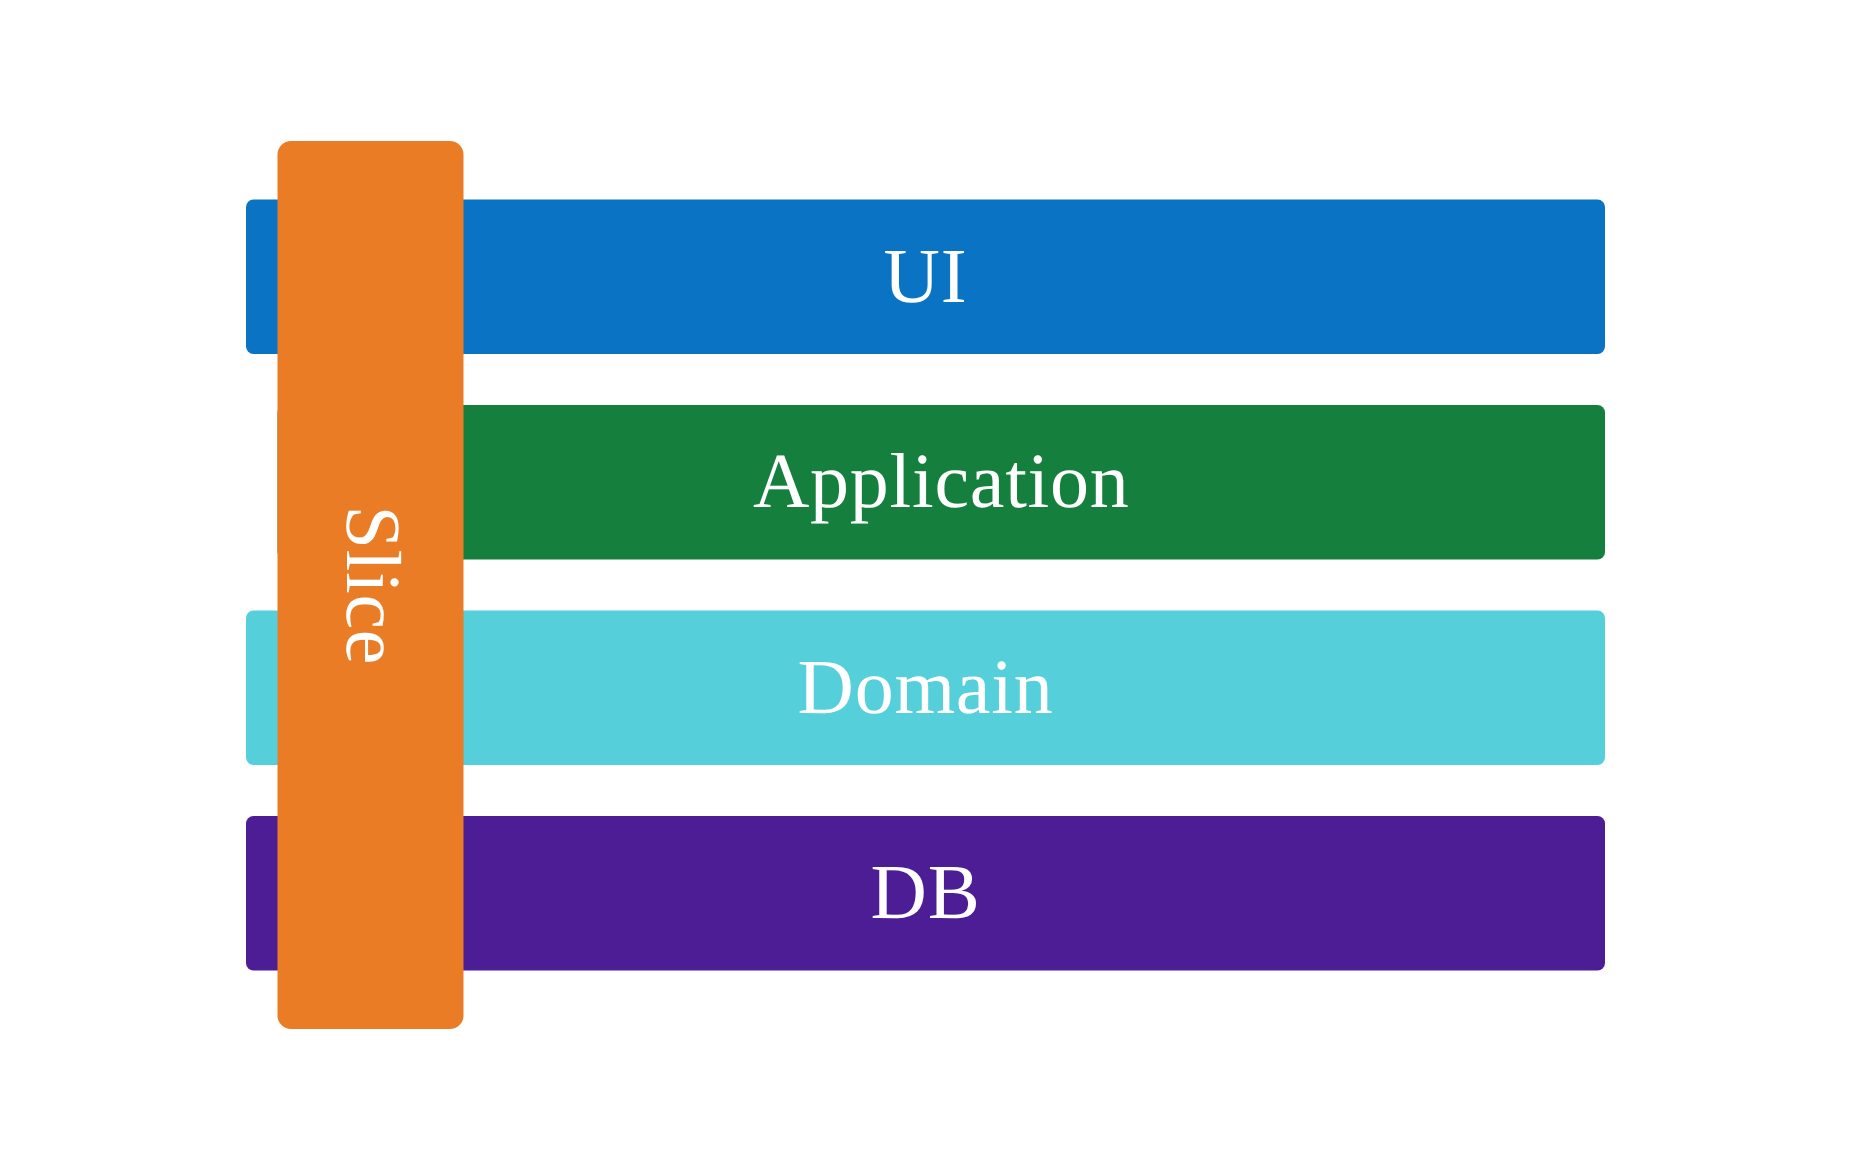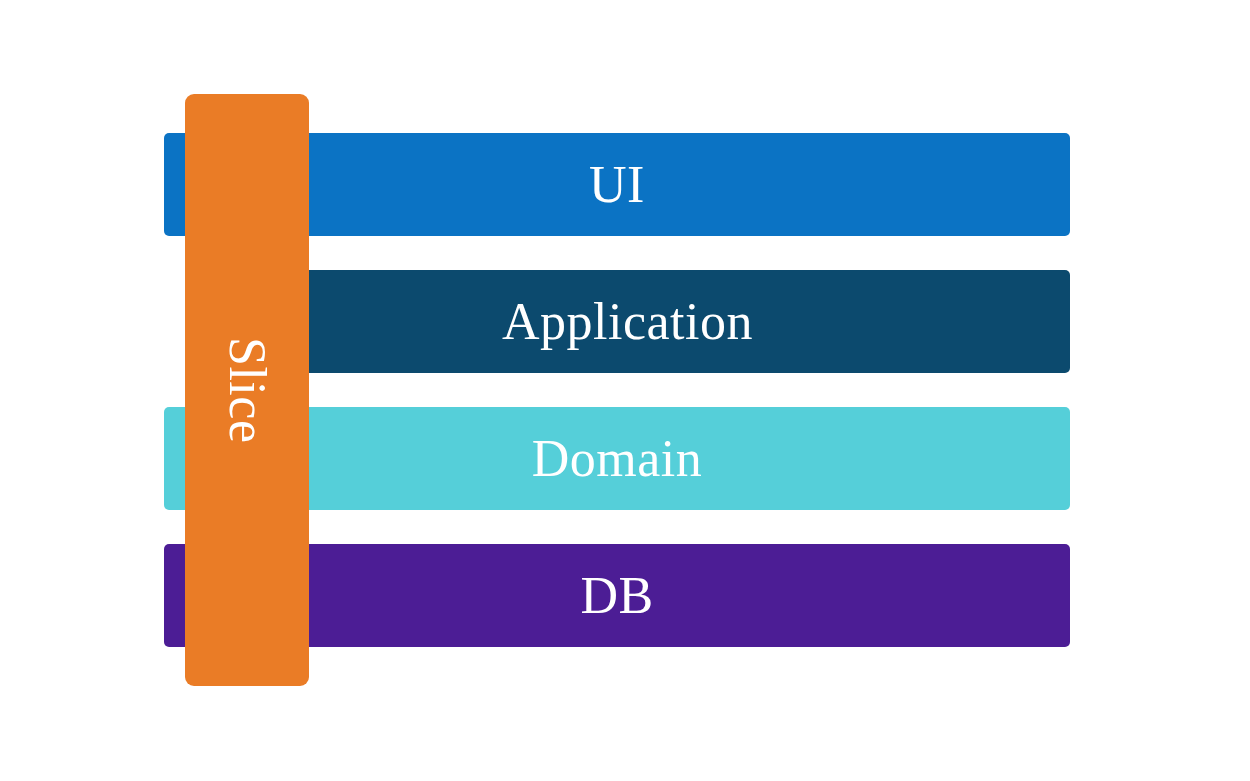--- a/index.html
+++ b/index.html
@@ -65,21 +65,21 @@
   }
 </style>
 </head>
 <body>
 
 <div class="canvas" style="background: rgb(255, 255, 255);">
   <div class="layers" id="layers">
       <div class="layer" style="background: rgb(11, 115, 196);">
     <span class="layer-label">UI</span>
   </div>
-      <div class="layer" style="background: #0c4a6e; margin-left: 21px;">
+      <div class="layer" style="background: #15803d; margin-left: 21px;">
     <span class="layer-label">Application</span>
   </div>
       <div class="layer" style="background: rgb(85, 207, 217);">
     <span class="layer-label">Domain</span>
   </div>
       <div class="layer" style="background: #4c1d95;">
     <span class="layer-label">DB</span>
   </div>
     </div>
   <div class="slice" id="slice" style="background: rgb(234, 124, 38);">

